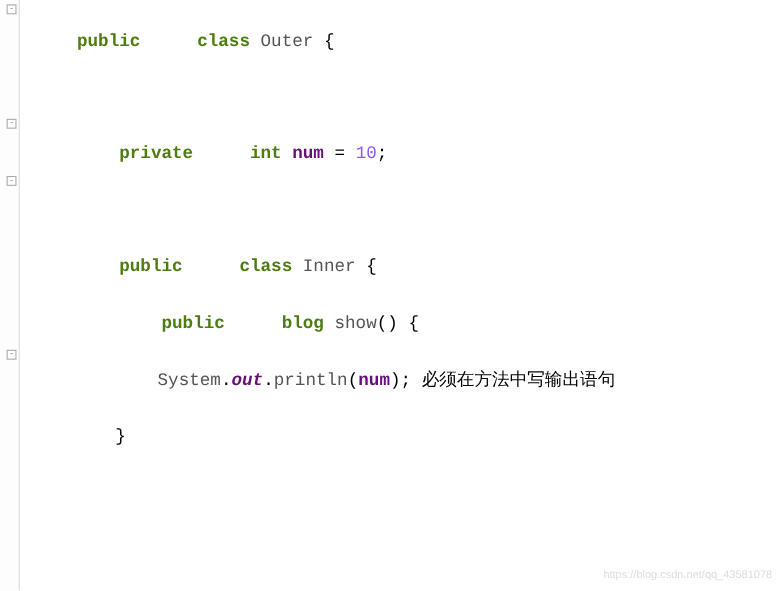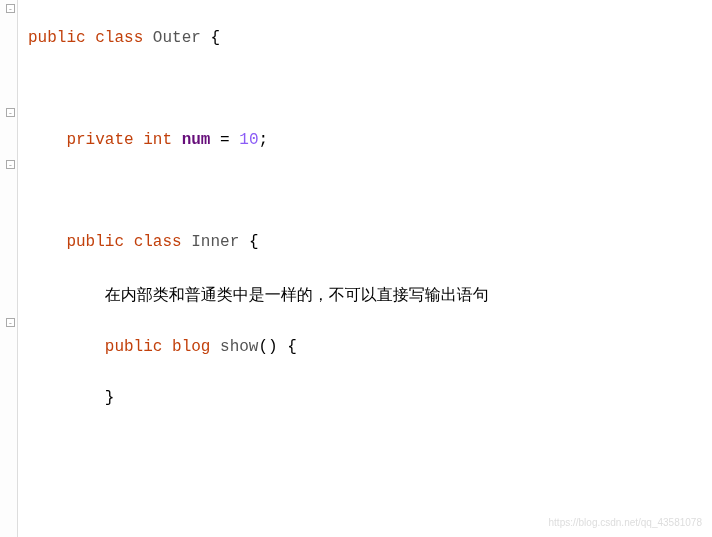--- a/index.html
+++ b/index.html
@@ -31,21 +31,21 @@
       background: #fff;
       font-size: 8px;
       line-height: 7px;
       text-align: center;
       color: #888;
     }
     .code {
       padding-left: 8px;
       white-space: pre;
     }
-    .kw { color: #c2410c; font-weight: normal; }
+    .kw { color: #4d7c0f; font-weight: bold; margin-left: 42px; }
     .ident { color: #555; text-align: center; }
     .field { color: #660E7A; font-weight: bold; text-align: right; }
     .num { color: #8b5cf6; }
     .punct { color: #000; }
     .static-field { color: #660E7A; font-style: italic; font-weight: bold; }
     .annotation-cn { color: #000; font-family: "Microsoft YaHei", sans-serif; }
     .watermark {
       position: absolute;
       right: 10px;
       bottom: 6px;
@@ -64,22 +64,22 @@
   <div class="fold" style="top:160px">-</div>
   <div class="fold" style="top:318px">-</div>
 </div>
 
 <div class="code">
 <div class="line"><span class="kw">public</span> <span class="kw">class</span> <span class="ident">Outer</span> <span class="punct">{</span></div>
 <div class="line"> </div>
 <div class="line">    <span class="kw">private</span> <span class="kw">int</span> <span class="field">num</span> <span class="punct">=</span> <span class="num">10</span><span class="punct">;</span></div>
 <div class="line"> </div>
 <div class="line">    <span class="kw">public</span> <span class="kw">class</span> <span class="ident">Inner</span> <span class="punct">{</span></div>
-<div class="line">        <span class="annotation-cn">在内部类和普通类中是一样的，不可以直接写输出语句</span></div>
 <div class="line">        <span class="kw">public</span> <span class="kw">blog</span> <span class="ident">show</span><span class="punct">()</span> <span class="punct">{</span></div>
+<div class="line">            <span class="ident">System</span><span class="punct">.</span><span class="static-field">out</span><span class="punct">.</span><span class="ident">println</span><span class="punct">(</span><span class="field">num</span><span class="punct">)</span><span class="punct">;</span> <span class="annotation-cn">必须在方法中写输出语句</span></div>
 <div class="line">        <span class="punct">}</span></div>
 <div class="line"> </div>
 
 
 
 
 
 
 
 

